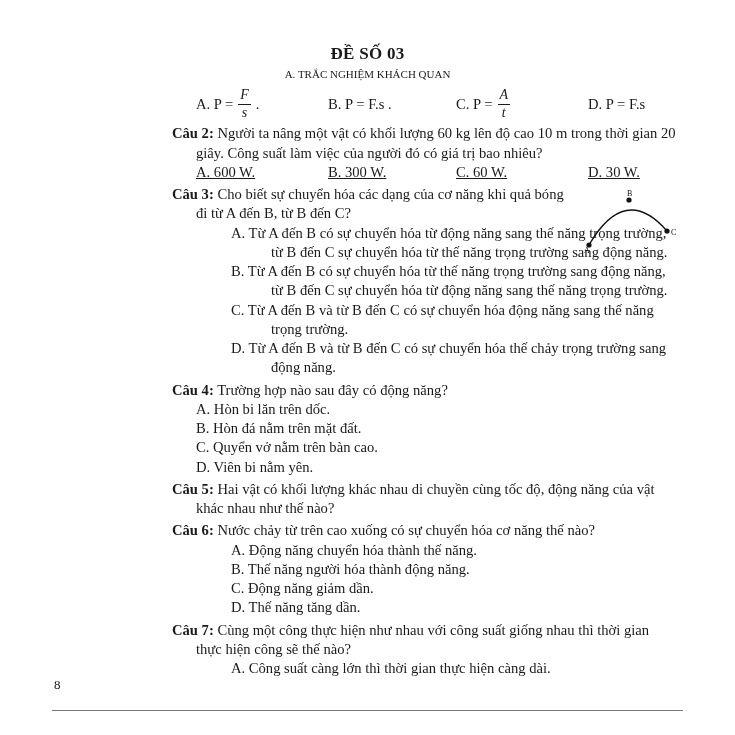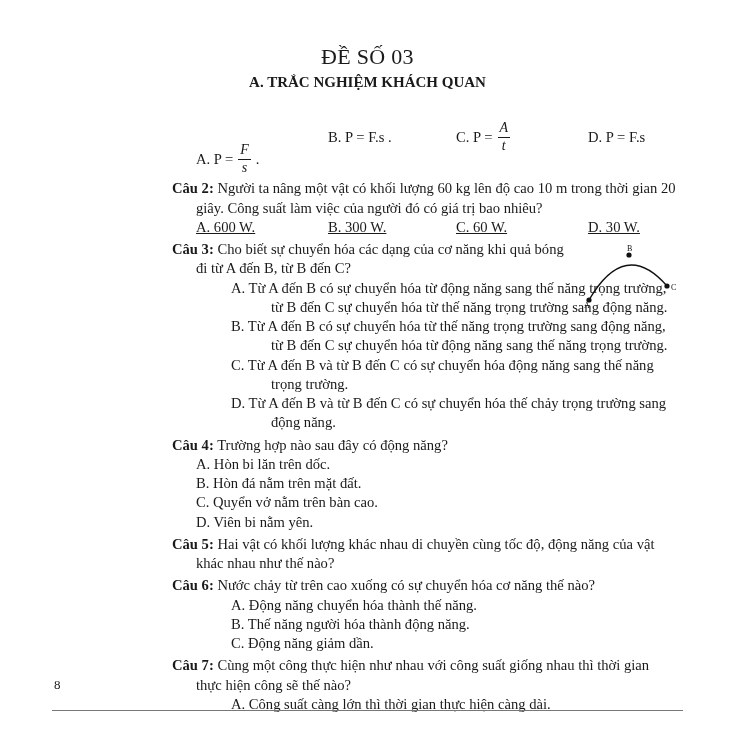--- a/index.html
+++ b/index.html
@@ -17,29 +17,29 @@
   }
   .page {
     position: relative;
     width: 735px;
     height: 735px;
     box-sizing: border-box;
     padding: 36px 54px 0 54px;
   }
   .doc-title {
     text-align: center;
-    font-weight: normal;
-    font-size: 22px;
+    font-weight: bold;
+    font-size: 17px;
     letter-spacing: 0.3px;
     margin: 8px 0 4px 0;
   }
   .section-title {
     text-align: center;
-    font-weight: bold;
-    font-size: 15px;
+    font-weight: normal;
+    font-size: 11px;
     margin: 0 0 8px 0;
   }
   .content {
     padding-left: 118px;
     padding-right: 4px;
     font-size: 14.6px;
     line-height: 1.32;
   }
   .q {
     margin-top: 3px;
@@ -79,21 +79,21 @@
     display: flex;
     padding-left: 24px;
     align-items: center;
     margin: 6px 0 4px 0;
     font-size: 14.6px;
   }
   .formula-row > div {
     display: flex;
     align-items: center;
   }
-  .f1 { width: 132px; margin-top: 44px; }
+  .f1 { width: 132px; }
   .f2 { width: 128px; }
   .f3 { width: 132px; }
   .frac {
     display: inline-flex;
     flex-direction: column;
     align-items: center;
     vertical-align: middle;
     margin: 0 3px;
     line-height: 1.05;
   }
@@ -223,20 +223,21 @@
 
     <div class="q">
       <div class="q-head">
         <span class="q-label">Câu 6:</span>
         <span>Nước chảy từ trên cao xuống có sự chuyển hóa cơ năng thế nào?</span>
       </div>
       <div class="opts">
         <div class="opt">A. Động năng chuyển hóa thành thế năng.</div>
         <div class="opt">B. Thế năng người hóa thành động năng.</div>
         <div class="opt">C. Động năng giảm dần.</div>
+        <div class="opt">D. Thế năng tăng dần.</div>
       </div>
     </div>
 
     <div class="q">
       <div class="q-head">
         <span class="q-label">Câu 7:</span>
         <span>Cùng một công thực hiện như  nhau với công suất giống nhau thì thời gian thực hiện công sẽ thế nào?</span>
       </div>
       <div class="opts">
         <div class="opt">A. Công suất càng lớn thì thời gian thực hiện càng dài.</div>

